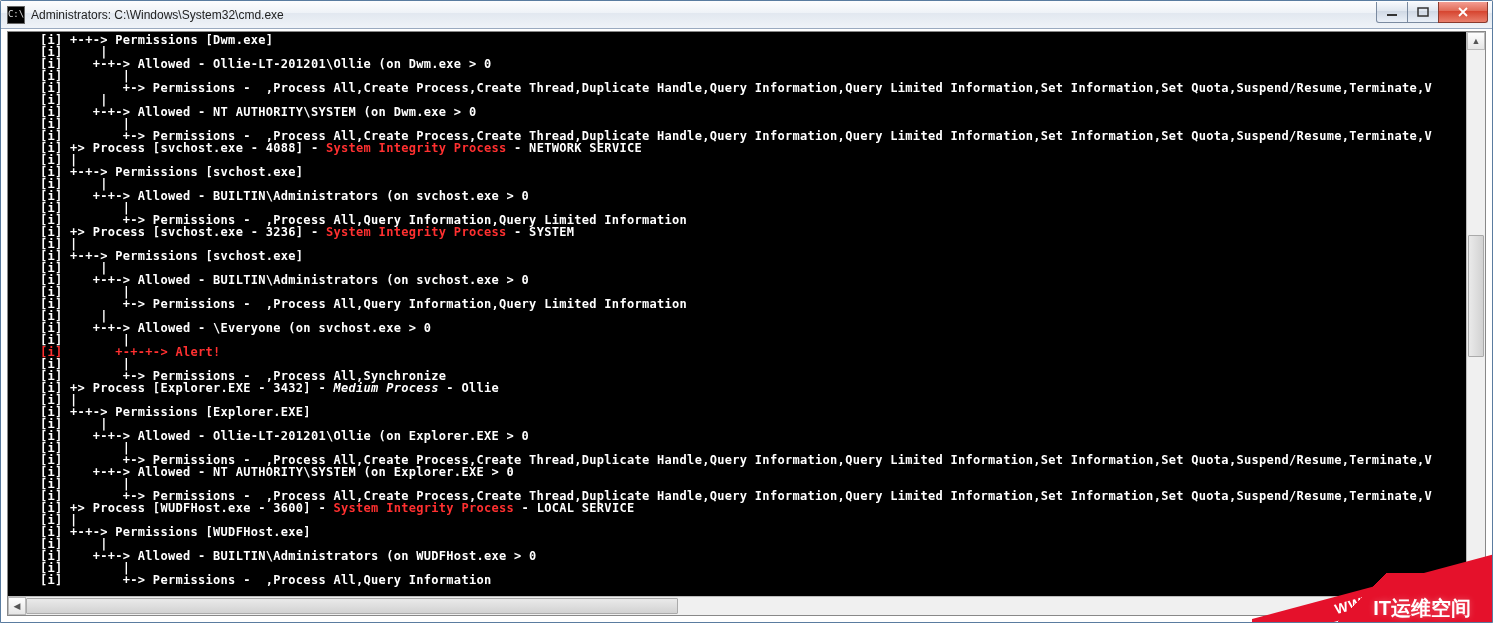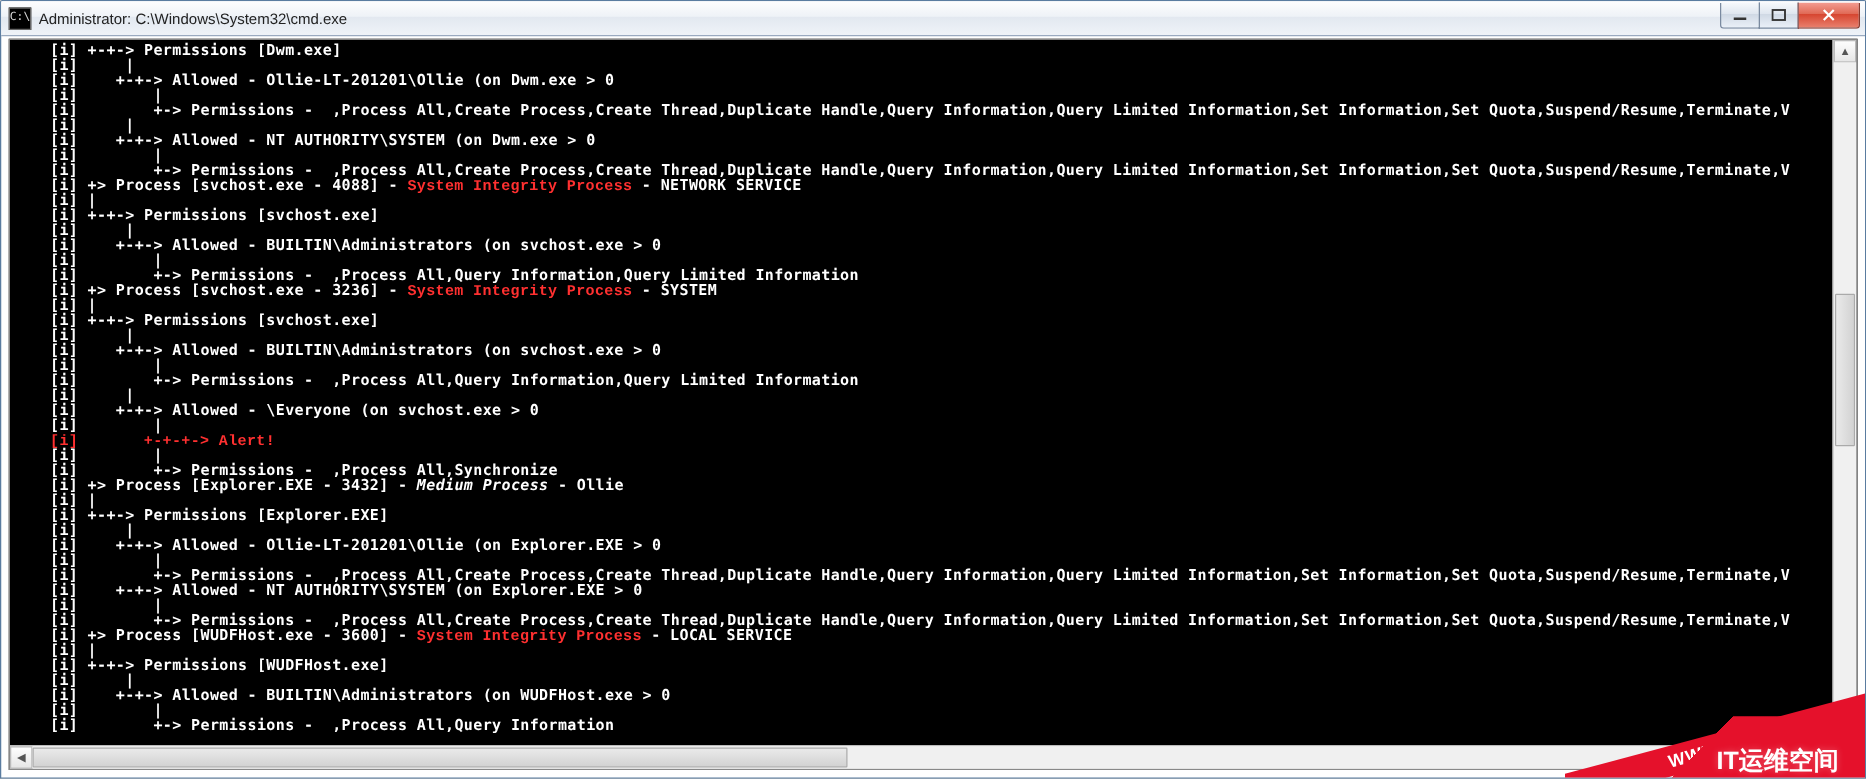--- a/index.html
+++ b/index.html
@@ -98,21 +98,21 @@
     color: #fff;
     font-family: "Consolas", "Lucida Console", monospace;
     font-size: 12px;
     line-height: 12px;
     white-space: pre;
     padding: 2px 0 0 0;
     font-weight: bold;
     letter-spacing: 0.3px;
   }
   .terminal .line { height: 12px; padding-left: 32px; }
-  .red  { color: #ff3030; font-family: Liberation Mono, monospace; }
+  .red  { color: #ff3030; }
   .grey { color: #ffffff; font-style: italic; }
   .vscroll {
     position: absolute;
     right: 0;
     top: 0;
     bottom: 18px;
     width: 18px;
     background: #f0f0f0;
     border-left: 1px solid #bbb;
     display: flex;
@@ -216,21 +216,21 @@
     background: linear-gradient(135deg, transparent 0 30%, #e5112b 30% 100%);
     padding: 22px 23px 2px 54px;
   }
 </style>
 </head>
 <body>
 
 <div class="window">
   <div class="titlebar">
     <div class="app-icon">C:\</div>
-    <div class="title">Administrator: C:\Windows\System32\cmd.exe</div>
+    <div class="title">Administrators: C:\Windows\System32\cmd.exe</div>
     <div class="win-controls">
       <div class="win-btn">
         <svg viewBox="0 0 12 10">
             <rect x="1" y="7" width="10" height="2" fill="#333"></rect>
           </svg>
       </div>
       <div class="win-btn">
         <svg viewBox="0 0 12 10">
             <rect x="1" y="1" width="10" height="8" fill="none" stroke="#333" stroke-width="1.5"></rect>
           </svg>

